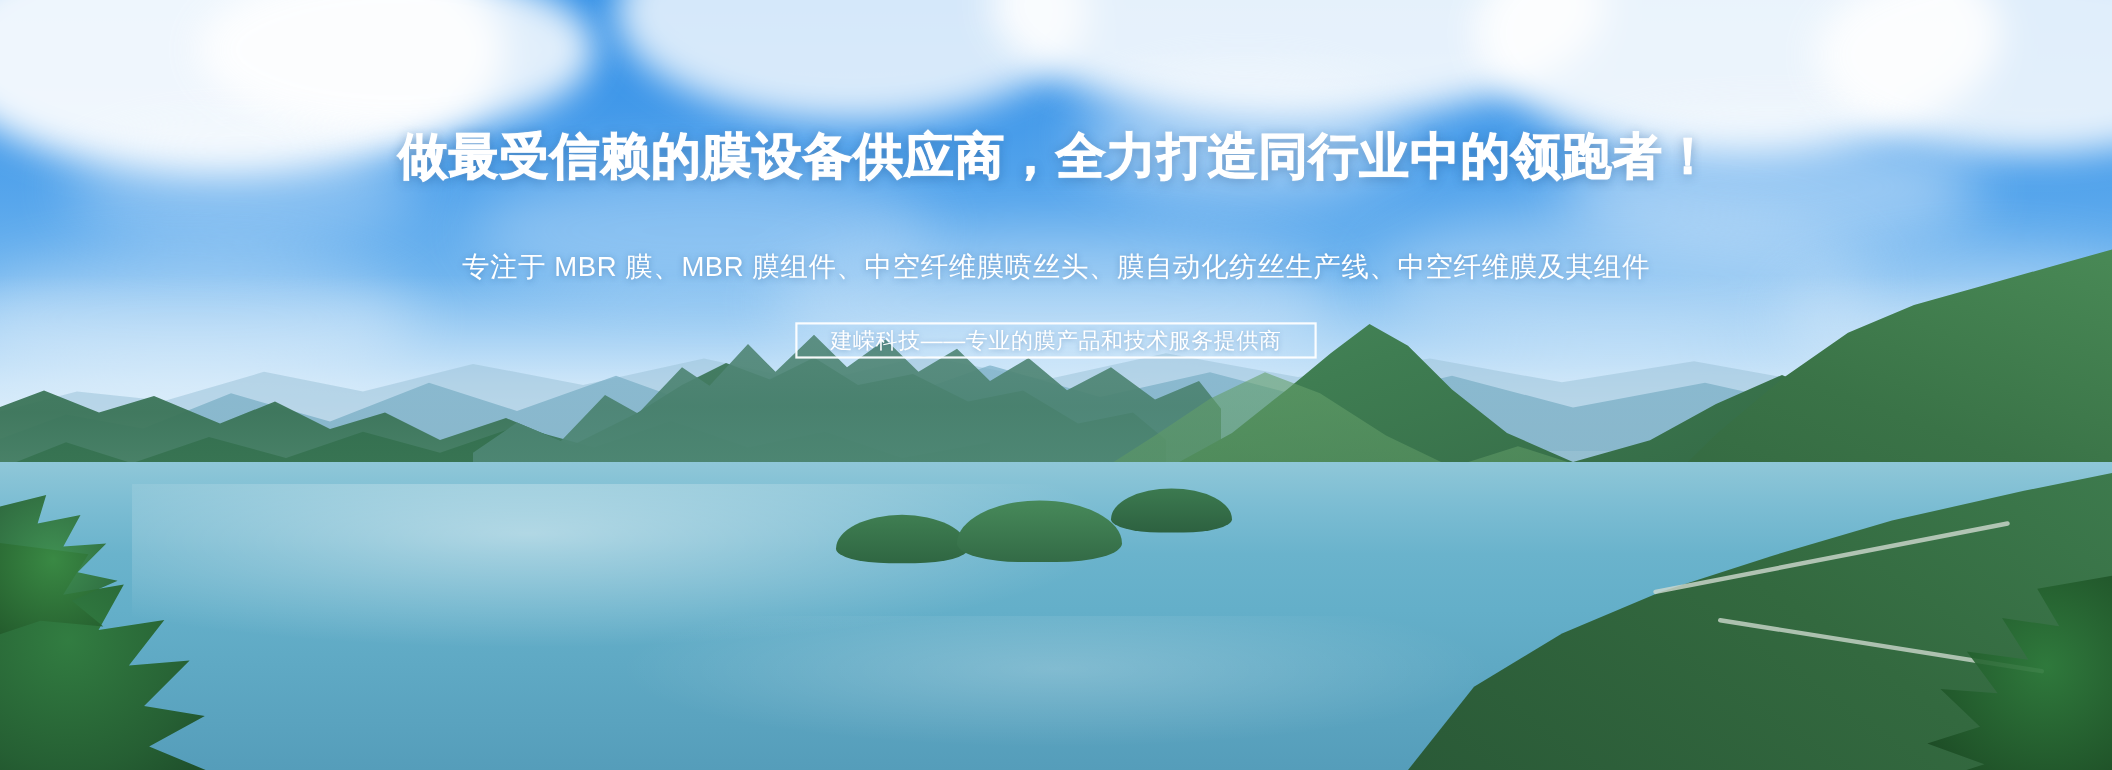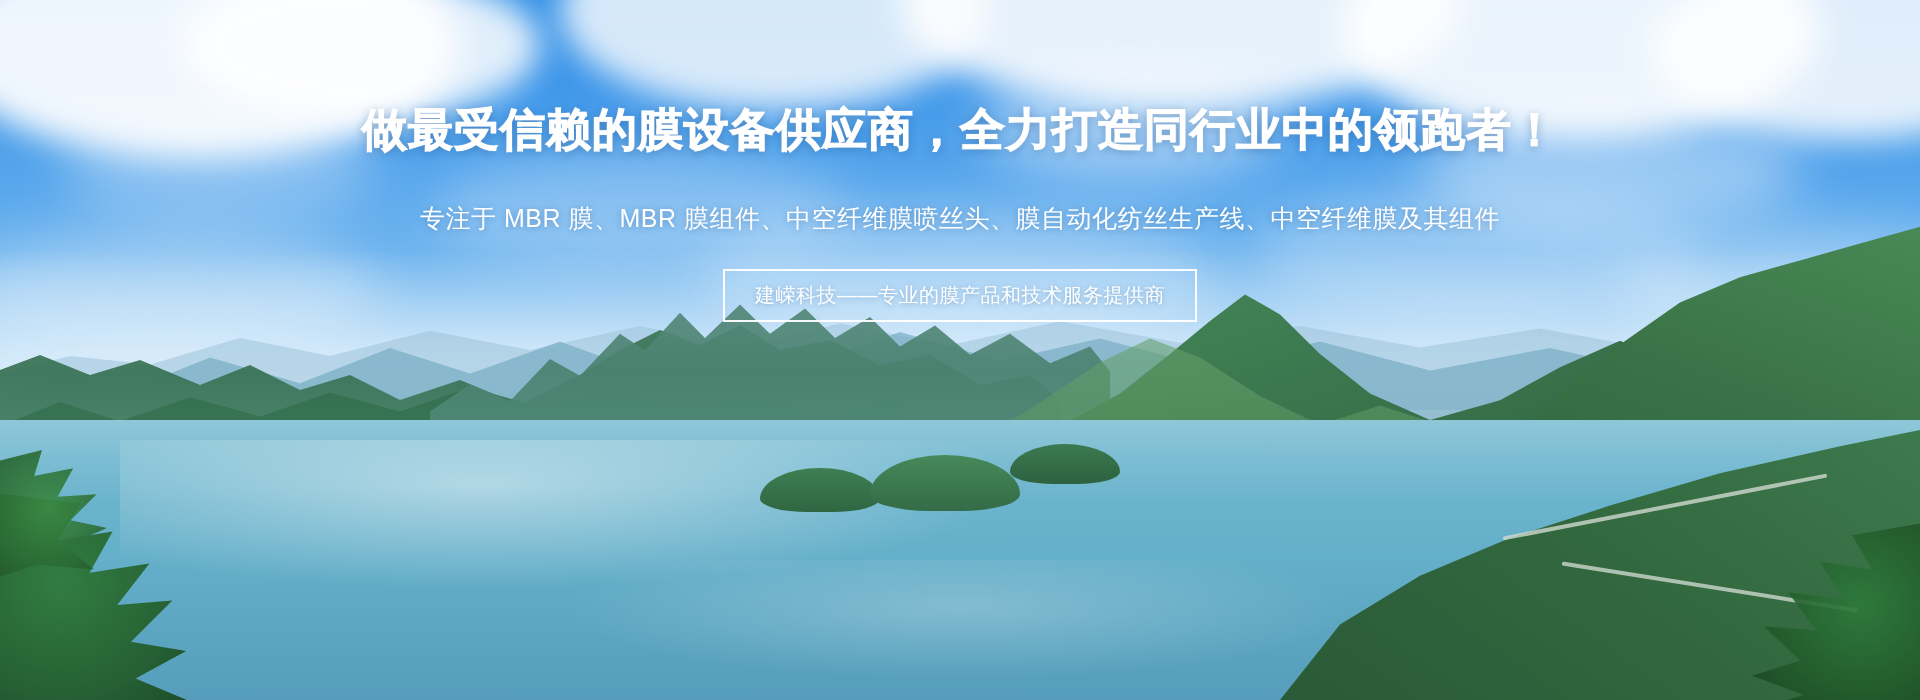--- a/index.html
+++ b/index.html
@@ -181,42 +181,42 @@
     opacity:.9;
   }
 
   
   .content{
     position:absolute;left:0;right:0;top:0;
     display:flex;flex-direction:column;align-items:center;
     padding-top:96px;
   }
   .headline{
-    margin:4px;
+    margin:16px;
     font-size:45px;
     font-weight:bold;
     letter-spacing:1px;
     color:#ffffff;
     white-space:nowrap;
     text-shadow:0 2px 10px rgba(20,70,130,.45), 0 0 2px rgba(255,255,255,.6);
     -webkit-text-stroke:1px #ffffff;
   }
   .subtitle{
     margin:38px 0 0 0;
     font-size:25px;
     font-weight:400;
     color:#ffffff;
     letter-spacing:.5px;
     white-space:nowrap;
     text-shadow:0 1px 6px rgba(30,80,140,.40);
   }
   .tagline-box{
     margin-top:34px;
     border:2px solid rgba(255,255,255,.95);
-    padding:11px 30px;
+    padding:1px 30px;
     display:inline-block;
   }
   .tagline{
     font-size:20px;
     color:#ffffff;
     letter-spacing:.5px;
     white-space:nowrap;
     text-shadow:0 1px 5px rgba(30,80,140,.35);
   }
 </style>

